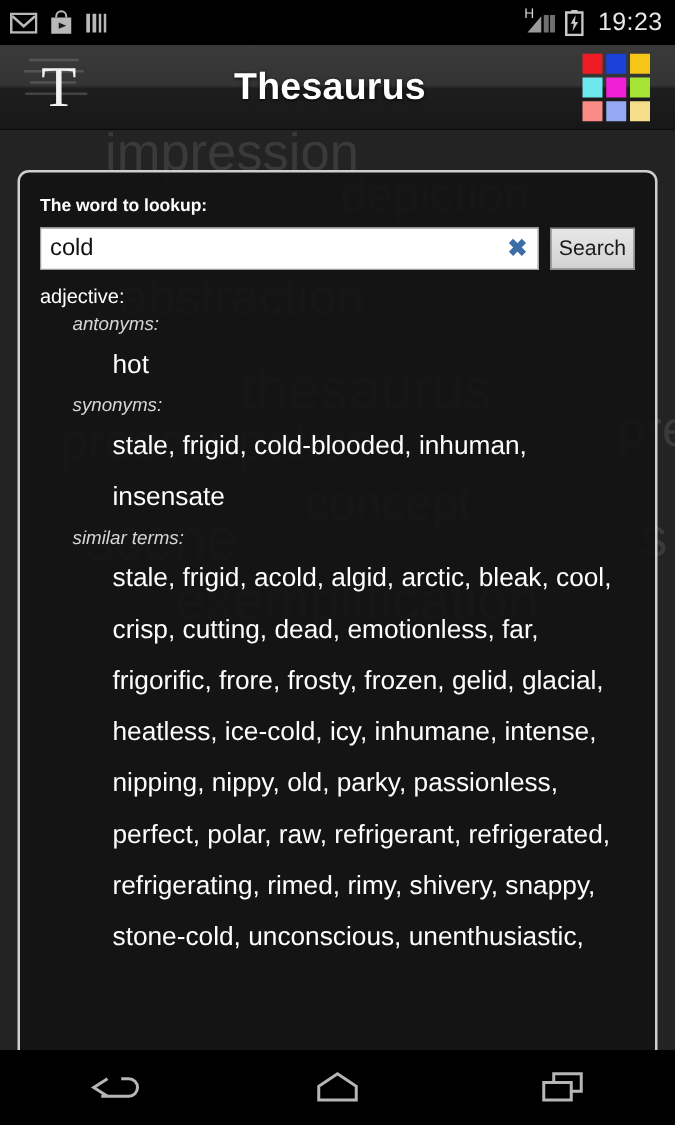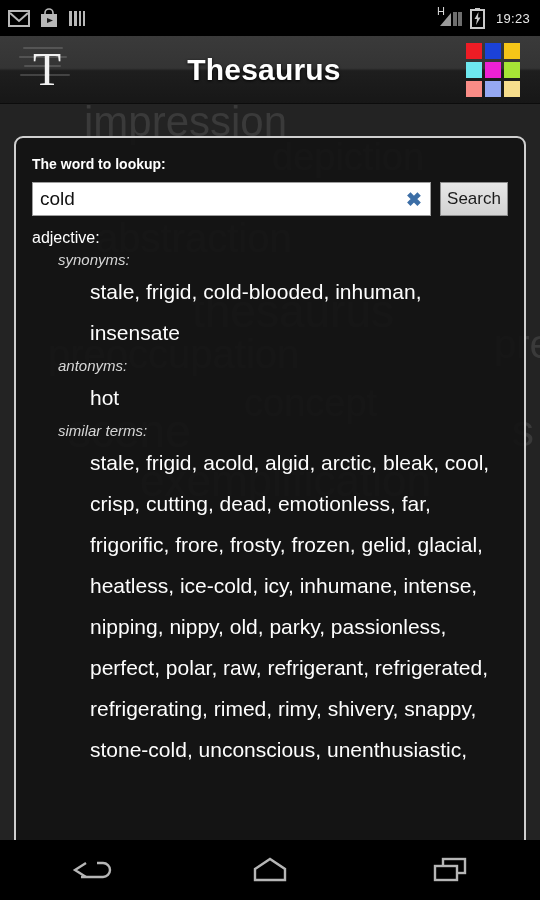--- a/index.html
+++ b/index.html
@@ -13,21 +13,21 @@
 
   
   #statusbar {
     position: absolute; top: 0; left: 0; width: 540px; height: 36px;
     background: #000; display: flex; align-items: center;
     padding: 0 10px 0 8px;
   }
   .sb-left { display: flex; align-items: center; gap: 9px; }
   .sb-right { margin-left: auto; display: flex; align-items: center; gap: 7px; }
   .sb-icon { display: block; }
-  #clock { color: #e8e8e8; font-size: 13px; letter-spacing: .3px; padding-left: 4px; }
+  #clock { color: #e8e8e8; font-size: 20px; letter-spacing: .3px; padding-left: 4px; }
 
   
   #actionbar {
     position: absolute; top: 36px; left: 0; width: 540px; height: 68px;
     background: linear-gradient(to bottom,#3a3a3a 0%,#343434 48%,#1e1e1e 52%,#171717 100%);
     border-bottom: 1px solid #0c0c0c;
     display: flex; align-items: center;
   }
   #app-logo {
     width: 62px; height: 58px; margin-left: 16px; position: relative;
@@ -201,26 +201,26 @@
         <div id="search-field-wrap">
           <input id="search-input" type="text" value="cold" placeholder="Enter a word" style="">
           <span id="clear-icon">✖</span>
         </div>
         <button id="search-button">Search</button>
       </div>
 
       <div id="results">
         <div class="pos">adjective:</div>
         <div>
+          <div class="sec-label">antonyms:</div>
+          <div class="sec-body">hot</div>
+        </div>
+        <div>
           <div class="sec-label">synonyms:</div>
           <div class="sec-body">stale, frigid, cold-blooded, inhuman, insensate</div>
-        </div>
-        <div>
-          <div class="sec-label">antonyms:</div>
-          <div class="sec-body">hot</div>
         </div>
         <div>
           <div class="sec-label">similar terms:</div>
           <div class="sec-body">stale, frigid, acold, algid, arctic, bleak, cool, crisp, cutting, dead, emotionless, far, frigorific, frore, frosty, frozen, gelid, glacial, heatless, ice-cold, icy, inhumane, intense, nipping, nippy, old, parky, passionless, perfect, polar, raw, refrigerant, refrigerated, refrigerating, rimed, rimy, shivery, snappy, stone-cold, unconscious, unenthusiastic,</div>
         </div>
       </div>
     </div>
   </div>
 
   <div id="navbar">

